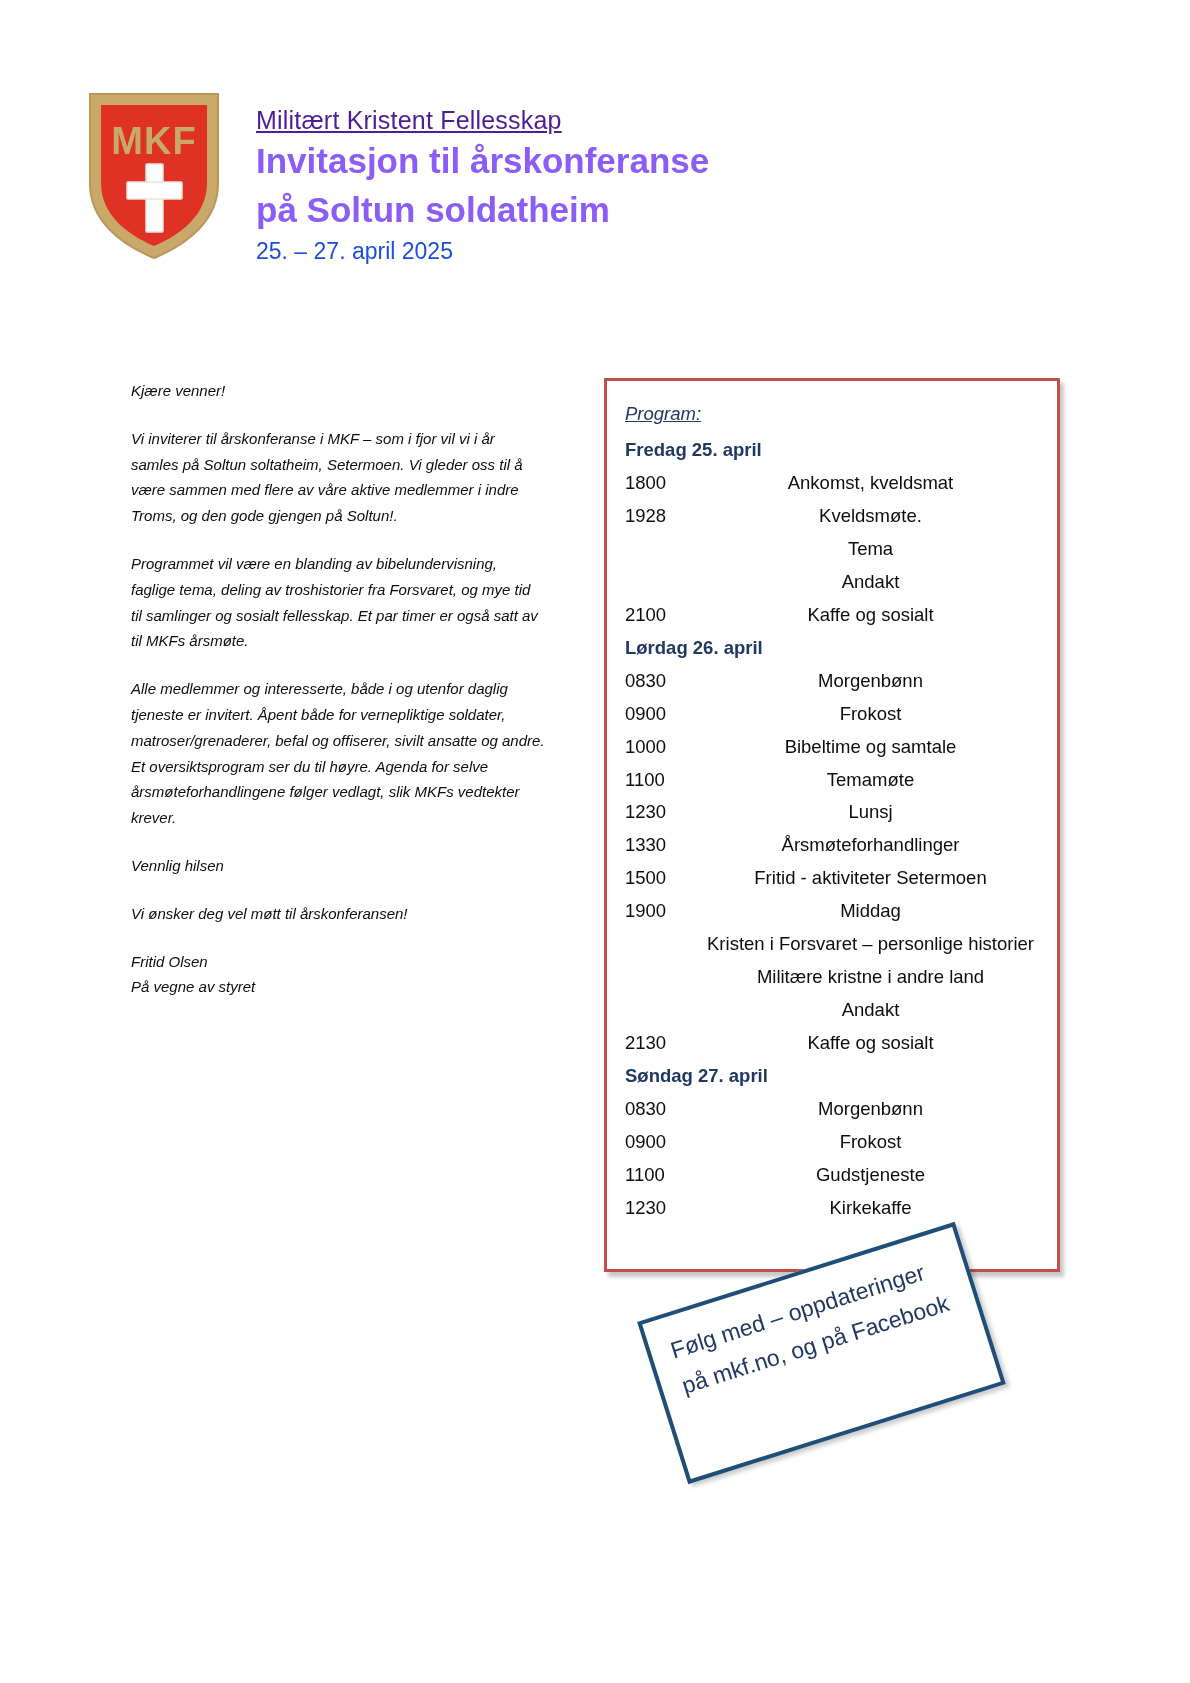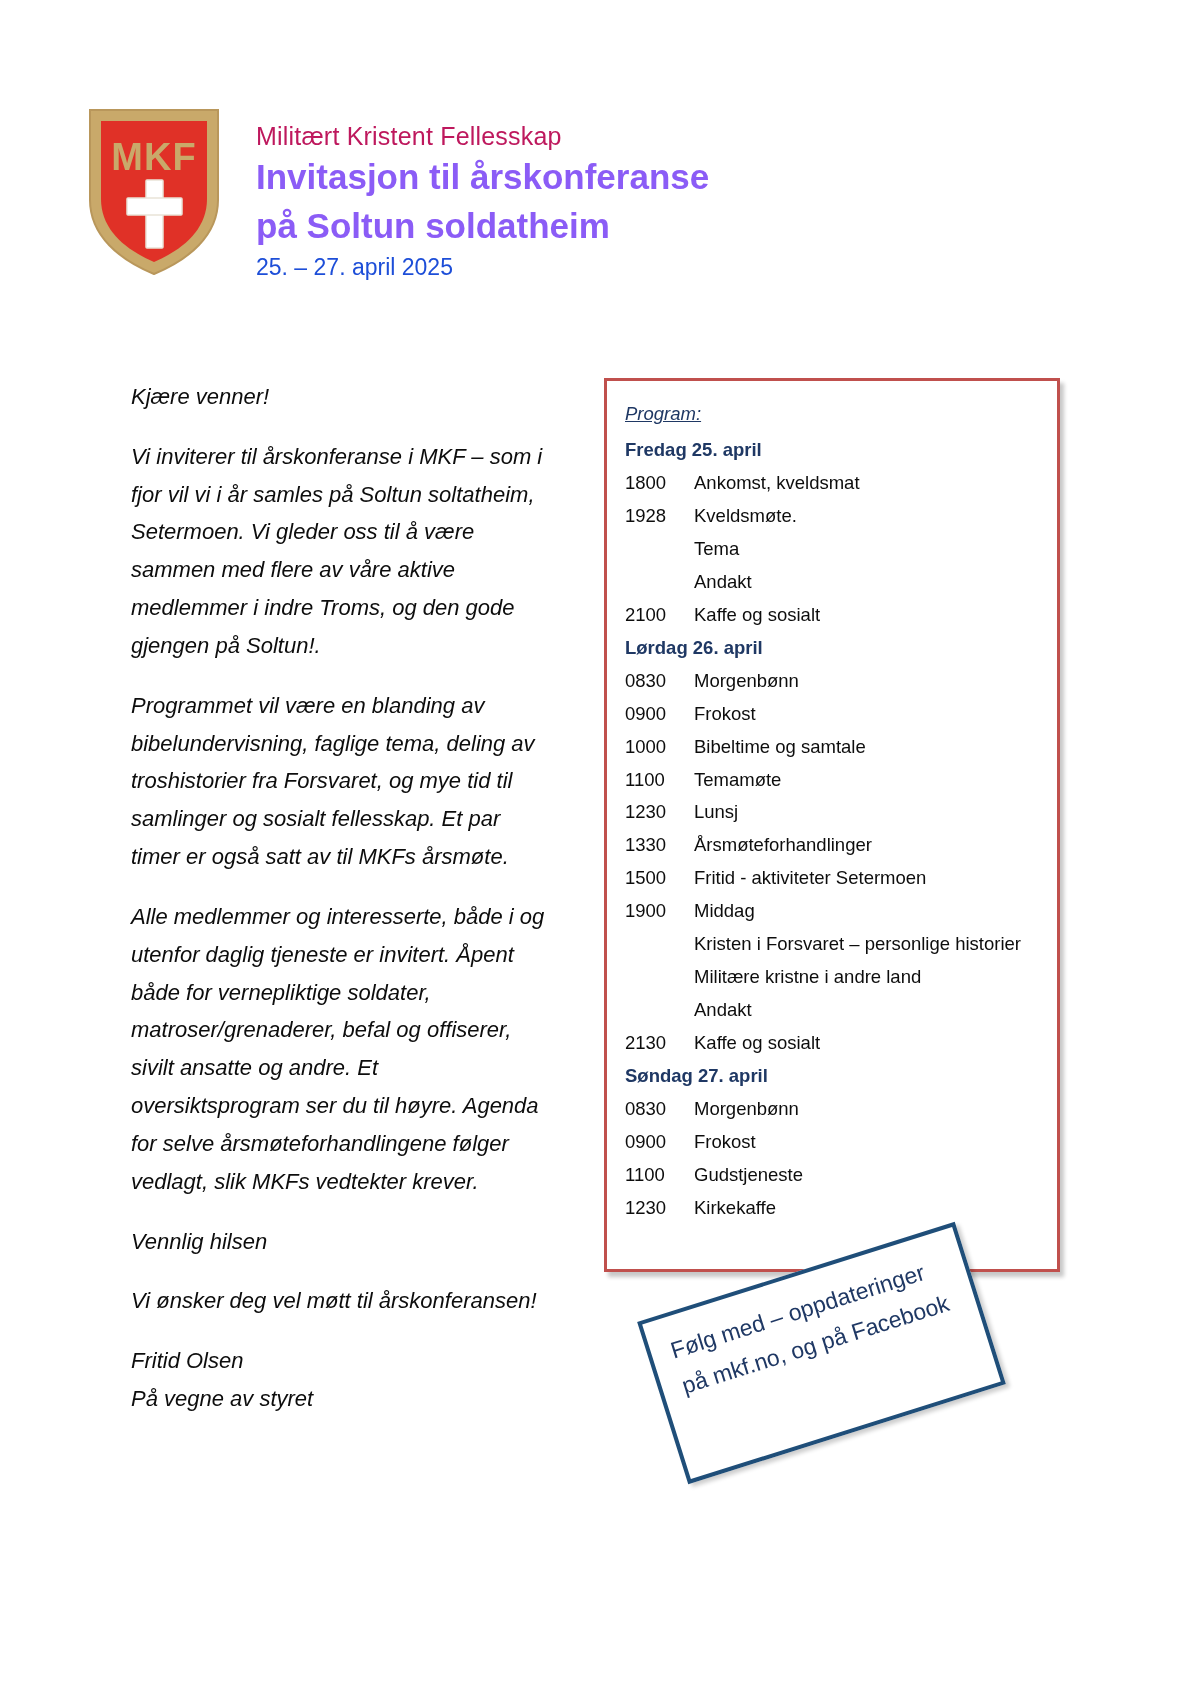--- a/index.html
+++ b/index.html
@@ -18,42 +18,43 @@
   .page {
     position: absolute;
     inset: 0;
     background: #fff;
   }
 
   
   .header {
     position: absolute;
     left: 88px;
-    top: 108px;
+    top: 92px;
     display: flex;
     align-items: flex-start;
   }
   .logo {
     width: 132px;
     height: 168px;
     position: relative;
     flex: 0 0 auto;
   }
   .logo svg { display: block; }
 
   .header-text {
     margin-left: 36px;
     padding-top: 14px;
   }
   .org-name {
     font-size: 25px;
-    color: #be185d;
+    color: #4c1d95;
     line-height: 1.15;
     letter-spacing: 0.2px;
     white-space: nowrap;
+    text-decoration: underline;
   }
   .main-title {
     font-size: 35px;
     font-weight: bold;
     color: #8b5cf6;
     line-height: 1.28;
     white-space: nowrap;
     margin-top: 4px;
   }
   .date-line {
@@ -62,21 +63,21 @@
     margin-top: 6px;
     white-space: nowrap;
   }
 
   
   .letter {
     position: absolute;
     left: 131px;
     top: 378px;
     width: 414px;
-    font-size: 22px;
+    font-size: 15px;
     font-style: italic;
     color: #0d0d0d;
     line-height: 1.72;
   }
   .letter p {
     margin: 0 0 22px 0;
   }
   .letter p.sig-line {
     margin: 0;
   }
@@ -117,20 +118,21 @@
     line-height: 1.78;
     font-size: 18.5px;
     color: #0d0d0d;
   }
   .row .time {
     width: 69px;
     flex: 0 0 69px;
   }
   .row .evt {
     flex: 1 1 auto;
+    text-align: center;
   }
 
   
   .callout {
     position: absolute;
     left: 655px;
     top: 1268px;
     width: 333px;
     height: 170px;
     border: 4px solid #1F4E79;

